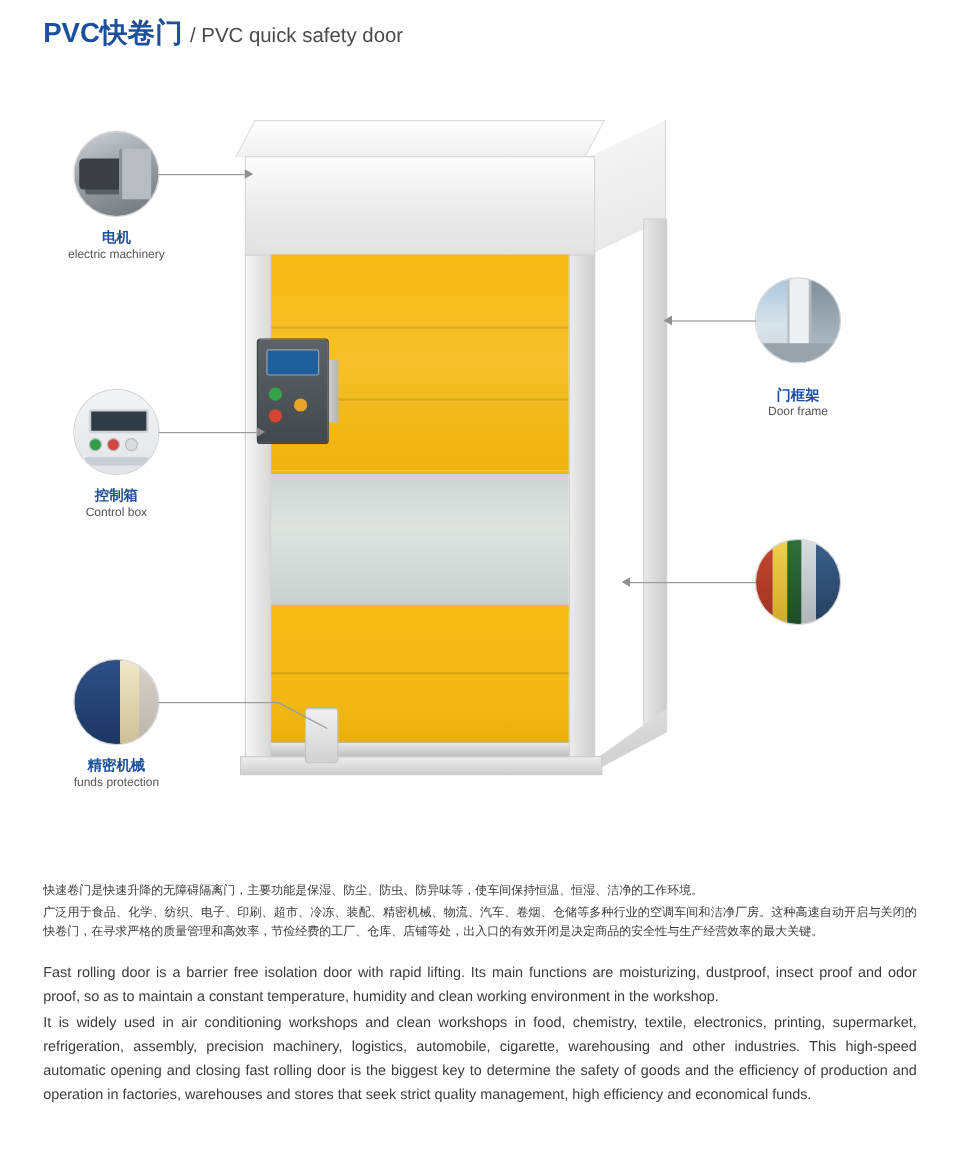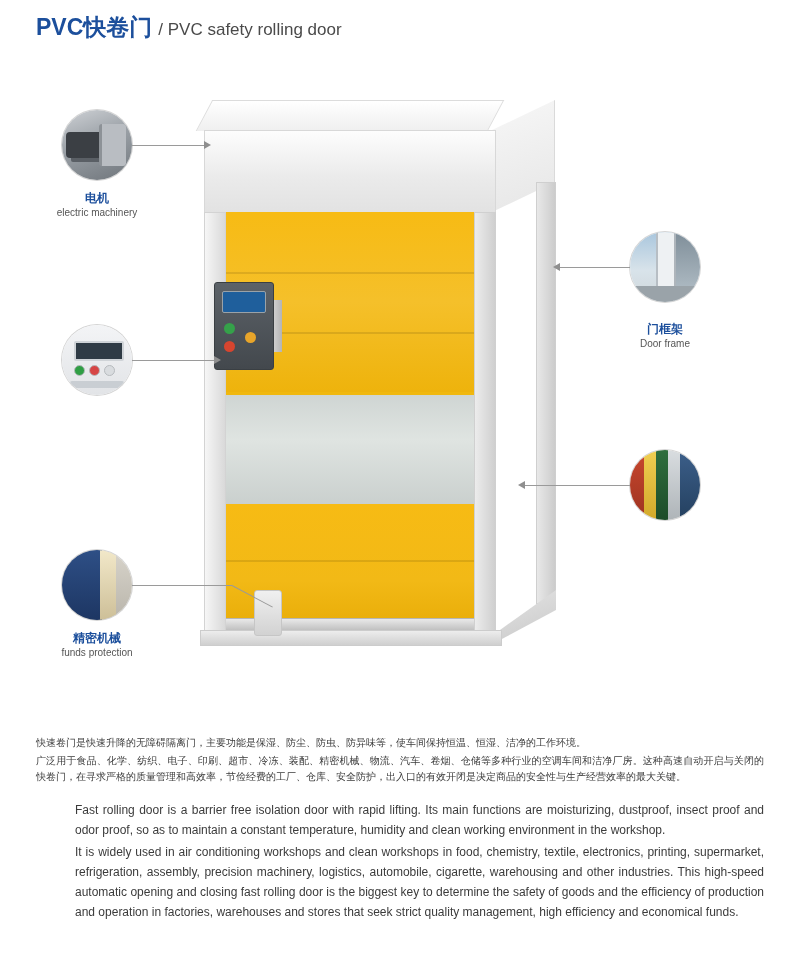--- a/index.html
+++ b/index.html
@@ -260,29 +260,29 @@
     width: 728px;
   }
   .copy p {
     margin: 0 0 2px 0;
     font-size: 12.5px;
     line-height: 1.62;
     color: #3b3b3b;
     text-align: justify;
   }
   .copy .cn-block p { font-size: 10px; }
-  .copy .en-block { margin-top: 14px; margin-left: 39px; }
+  .copy .en-block { margin-top: 14px; }
   .copy .en-block p { font-size: 12px; line-height: 1.68; }
 </style>
 </head>
 <body>
 
 <div class="header">
   <span class="title-cn">PVC快卷门</span>
-  <span class="title-en">/ PVC safety rolling door</span>
+  <span class="title-en">/ PVC quick safety door</span>
 </div>
 
 <div class="diagram">
 
   <div class="door">
     <div class="hood-side"></div>
     <div class="hood-top"></div>
     <div class="hood-front"></div>
 
     <div class="rail-right-back"></div>
@@ -325,20 +325,24 @@
     <div class="art art-control">
       <div class="screen"></div>
       <div class="btn b1"></div>
       <div class="btn b2"></div>
       <div class="btn b3"></div>
       <div class="bar"></div>
     </div>
   </div>
   <div class="line" style="left:132px; top:300px; width:82px;"></div>
   <div class="arrow arrow-right" style="left:214px; top:296px;"></div>
+  <div class="thumb-label" style="left:22px; top:345px;">
+    <span class="cn">控制箱</span>
+    <span class="en">Control box</span>
+  </div>
 
   <div class="thumb" style="left:62px; top:490px;">
     <div class="art art-safety">
       <div class="blue"></div>
       <div class="col"></div>
     </div>
   </div>
   <div class="line" style="left:132px; top:525px; width:100px;"></div>
   <div class="line" style="left:232px; top:525px; width:46px; transform:rotate(28deg); transform-origin:left center;"></div>
   <div class="thumb-label" style="left:22px; top:570px;">
@@ -369,19 +373,19 @@
       <div class="s s5"></div>
     </div>
   </div>
   <div class="line" style="left:525px; top:425px; width:105px;"></div>
   <div class="arrow arrow-left" style="left:518px; top:421px;"></div>
 </div>
 
 <div class="copy">
   <div class="cn-block">
     <p>快速卷门是快速升降的无障碍隔离门，主要功能是保湿、防尘、防虫、防异味等，使车间保持恒温、恒湿、洁净的工作环境。</p>
-    <p>广泛用于食品、化学、纺织、电子、印刷、超市、冷冻、装配、精密机械、物流、汽车、卷烟、仓储等多种行业的空调车间和洁净厂房。这种高速自动开启与关闭的快卷门，在寻求严格的质量管理和高效率，节俭经费的工厂、仓库、安全防护，出入口的有效开闭是决定商品的安全性与生产经营效率的最大关键。</p>
+    <p>广泛用于食品、化学、纺织、电子、印刷、超市、冷冻、装配、精密机械、物流、汽车、卷烟、仓储等多种行业的空调车间和洁净厂房。这种高速自动开启与关闭的快卷门，在寻求严格的质量管理和高效率，节俭经费的工厂、仓库、店铺等处，出入口的有效开闭是决定商品的安全性与生产经营效率的最大关键。</p>
   </div>
   <div class="en-block">
     <p>Fast rolling door is a barrier free isolation door with rapid lifting. Its main functions are moisturizing, dustproof, insect proof and odor proof, so as to maintain a constant temperature, humidity and clean working environment in the workshop.</p>
     <p>It is widely used in air conditioning workshops and clean workshops in food, chemistry, textile, electronics, printing, supermarket, refrigeration, assembly, precision machinery, logistics, automobile, cigarette, warehousing and other industries. This high-speed automatic opening and closing fast rolling door is the biggest key to determine the safety of goods and the efficiency of production and operation in factories, warehouses and stores that seek strict quality management, high efficiency and economical funds.</p>
   </div>
 </div>
 
 </body></html>

